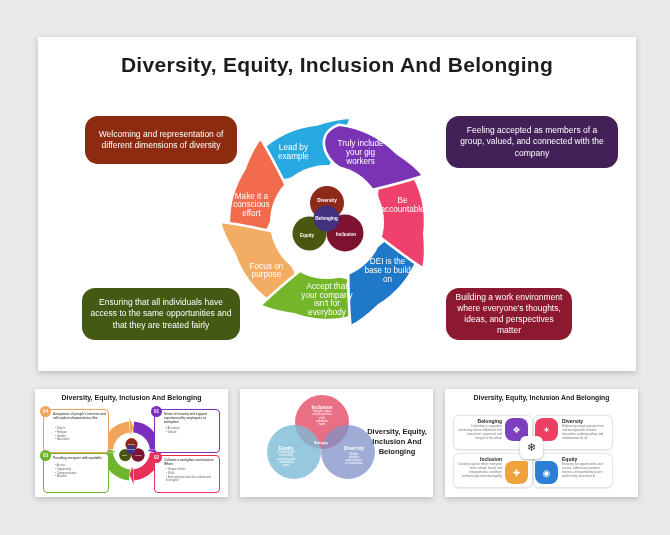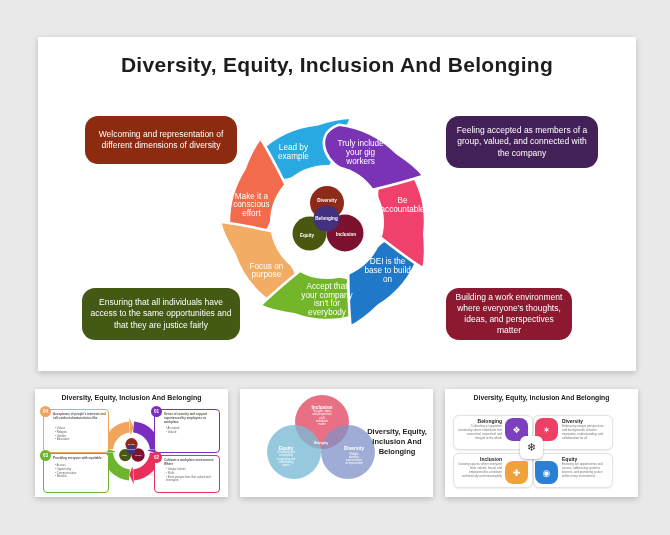--- a/index.html
+++ b/index.html
@@ -10,21 +10,21 @@
   svg text{font-family:"Liberation Sans",sans-serif}
   .card{position:absolute;background:#fff;box-shadow:0 2px 6px rgba(0,0,0,.2)}
   
   .main-card{left:38px;top:37px;width:598px;height:334px}
   .main-title{position:absolute;left:0;top:16px;width:100%;text-align:center;
     font-size:21px;font-weight:800;color:#1d1d1d;letter-spacing:.3px}
   .co{position:absolute;border-radius:13px;color:#fff;font-size:8.5px;line-height:1.32;
     display:flex;align-items:center;justify-content:center;text-align:center;
     padding:6px 8px;box-sizing:border-box}
   .co-tl{left:47px;top:79px;width:152px;height:48px}
-  .co-tr{left:408px;top:79px;width:152px;height:52px}
+  .co-tr{left:408px;top:79px;width:172px;height:52px}
   .co-bl{left:44px;top:251px;width:158px;height:52px}
   .co-br{left:408px;top:251px;width:126px;height:52px}
   #wheel{position:absolute;left:169px;top:65px}
   
   .thumb{top:389px;width:193px;height:108px}
   .t-title{position:absolute;left:0;top:5px;width:100%;text-align:center;
     font-size:7px;font-weight:700;color:#222}
   .mini-co{position:absolute;background:#fff;border-radius:4px;border:1px solid #ccc;box-sizing:border-box}
   .badge{position:absolute;left:-4px;top:-4px;width:11px;height:11px;border-radius:50%;
     color:#fff;font-size:4.5px;font-weight:700;display:flex;align-items:center;justify-content:center}
@@ -45,21 +45,21 @@
   .ta-r{text-align:right}.ta-l{text-align:left}
 </style>
 </head>
 <body>
 
 <div class="card main-card">
   <div class="main-title">Diversity, Equity, Inclusion And Belonging</div>
 
   <div class="co co-tl" style="background-color: rgb(140, 43, 16);">Welcoming and representation of different dimensions of diversity</div>
   <div class="co co-tr" style="background-color: rgb(67, 32, 88);">Feeling accepted as members of a group, valued, and connected with the company</div>
-  <div class="co co-bl" style="background-color: rgb(67, 89, 20);">Ensuring that all individuals have access to the same opportunities and that they are justice fairly</div>
+  <div class="co co-bl" style="background-color: rgb(67, 89, 20);">Ensuring that all individuals have access to the same opportunities and that they are treated fairly</div>
   <div class="co co-br" style="background-color: rgb(141, 25, 49);">Building a work environment where everyone's thoughts, ideas, and perspectives matter</div>
 
   <svg id="wheel" width="240" height="240" viewBox="-120 -120 240 240">
       <g>
         <path d="M-68.6,-70.0 A98 98 0 0 1 -10.2,-97.5 Q11.0,-104.4 24.1,-104.3 Q16.1,-82.9 2.9,-54.9 A55 55 0 0 0 -32.6,-44.3 C-54.1,-36.0 -76.7,-47.2 -68.6,-70.0 Z" fill="#29A9E1" stroke="#fff" stroke-width="2.6" stroke-linejoin="round"></path>
         <path d="M-97.5,10.1 A98 98 0 0 1 -82.6,-52.8 Q-74.8,-73.7 -66.5,-83.9 Q-54.8,-64.3 -41.1,-36.5 A55 55 0 0 0 -55.0,-2.0 C-61.9,20.0 -84.6,30.6 -97.5,10.1 Z" fill="#F26B4D" stroke="#fff" stroke-width="2.6" stroke-linejoin="round"></path>
         <path d="M-52.9,82.5 A98 98 0 0 1 -92.7,31.7 Q-104.2,12.6 -107.0,-0.2 Q-84.5,2.8 -54.2,9.5 A55 55 0 0 0 -35.9,41.7 C-23.0,60.8 -28.9,85.2 -52.9,82.5 Z" fill="#F3AC64" stroke="#fff" stroke-width="2.6" stroke-linejoin="round"></path>
         <path d="M31.4,92.8 A98 98 0 0 1 -33.0,92.3 Q-55.2,89.3 -66.9,83.5 Q-50.5,67.8 -26.4,48.2 A55 55 0 0 0 10.2,54.0 C33.2,55.9 48.6,75.7 31.4,92.8 Z" fill="#74B62A" stroke="#fff" stroke-width="2.6" stroke-linejoin="round"></path>
         <path d="M92.1,33.4 A98 98 0 0 1 51.5,83.4 Q35.4,98.9 23.5,104.4 Q21.4,81.7 21.2,50.7 A55 55 0 0 0 48.6,25.7 C64.4,8.9 89.5,9.3 92.1,33.4 Z" fill="#1F78C8" stroke="#fff" stroke-width="2.6" stroke-linejoin="round"></path>
         <path d="M83.5,-51.4 A98 98 0 0 1 97.3,11.8 Q99.3,34.0 96.3,46.7 Q77.3,34.2 52.9,15.1 A55 55 0 0 0 50.4,-22.0 C47.1,-44.8 63.0,-64.3 83.5,-51.4 Z" fill="#F0416C" stroke="#fff" stroke-width="2.6" stroke-linejoin="round"></path>

